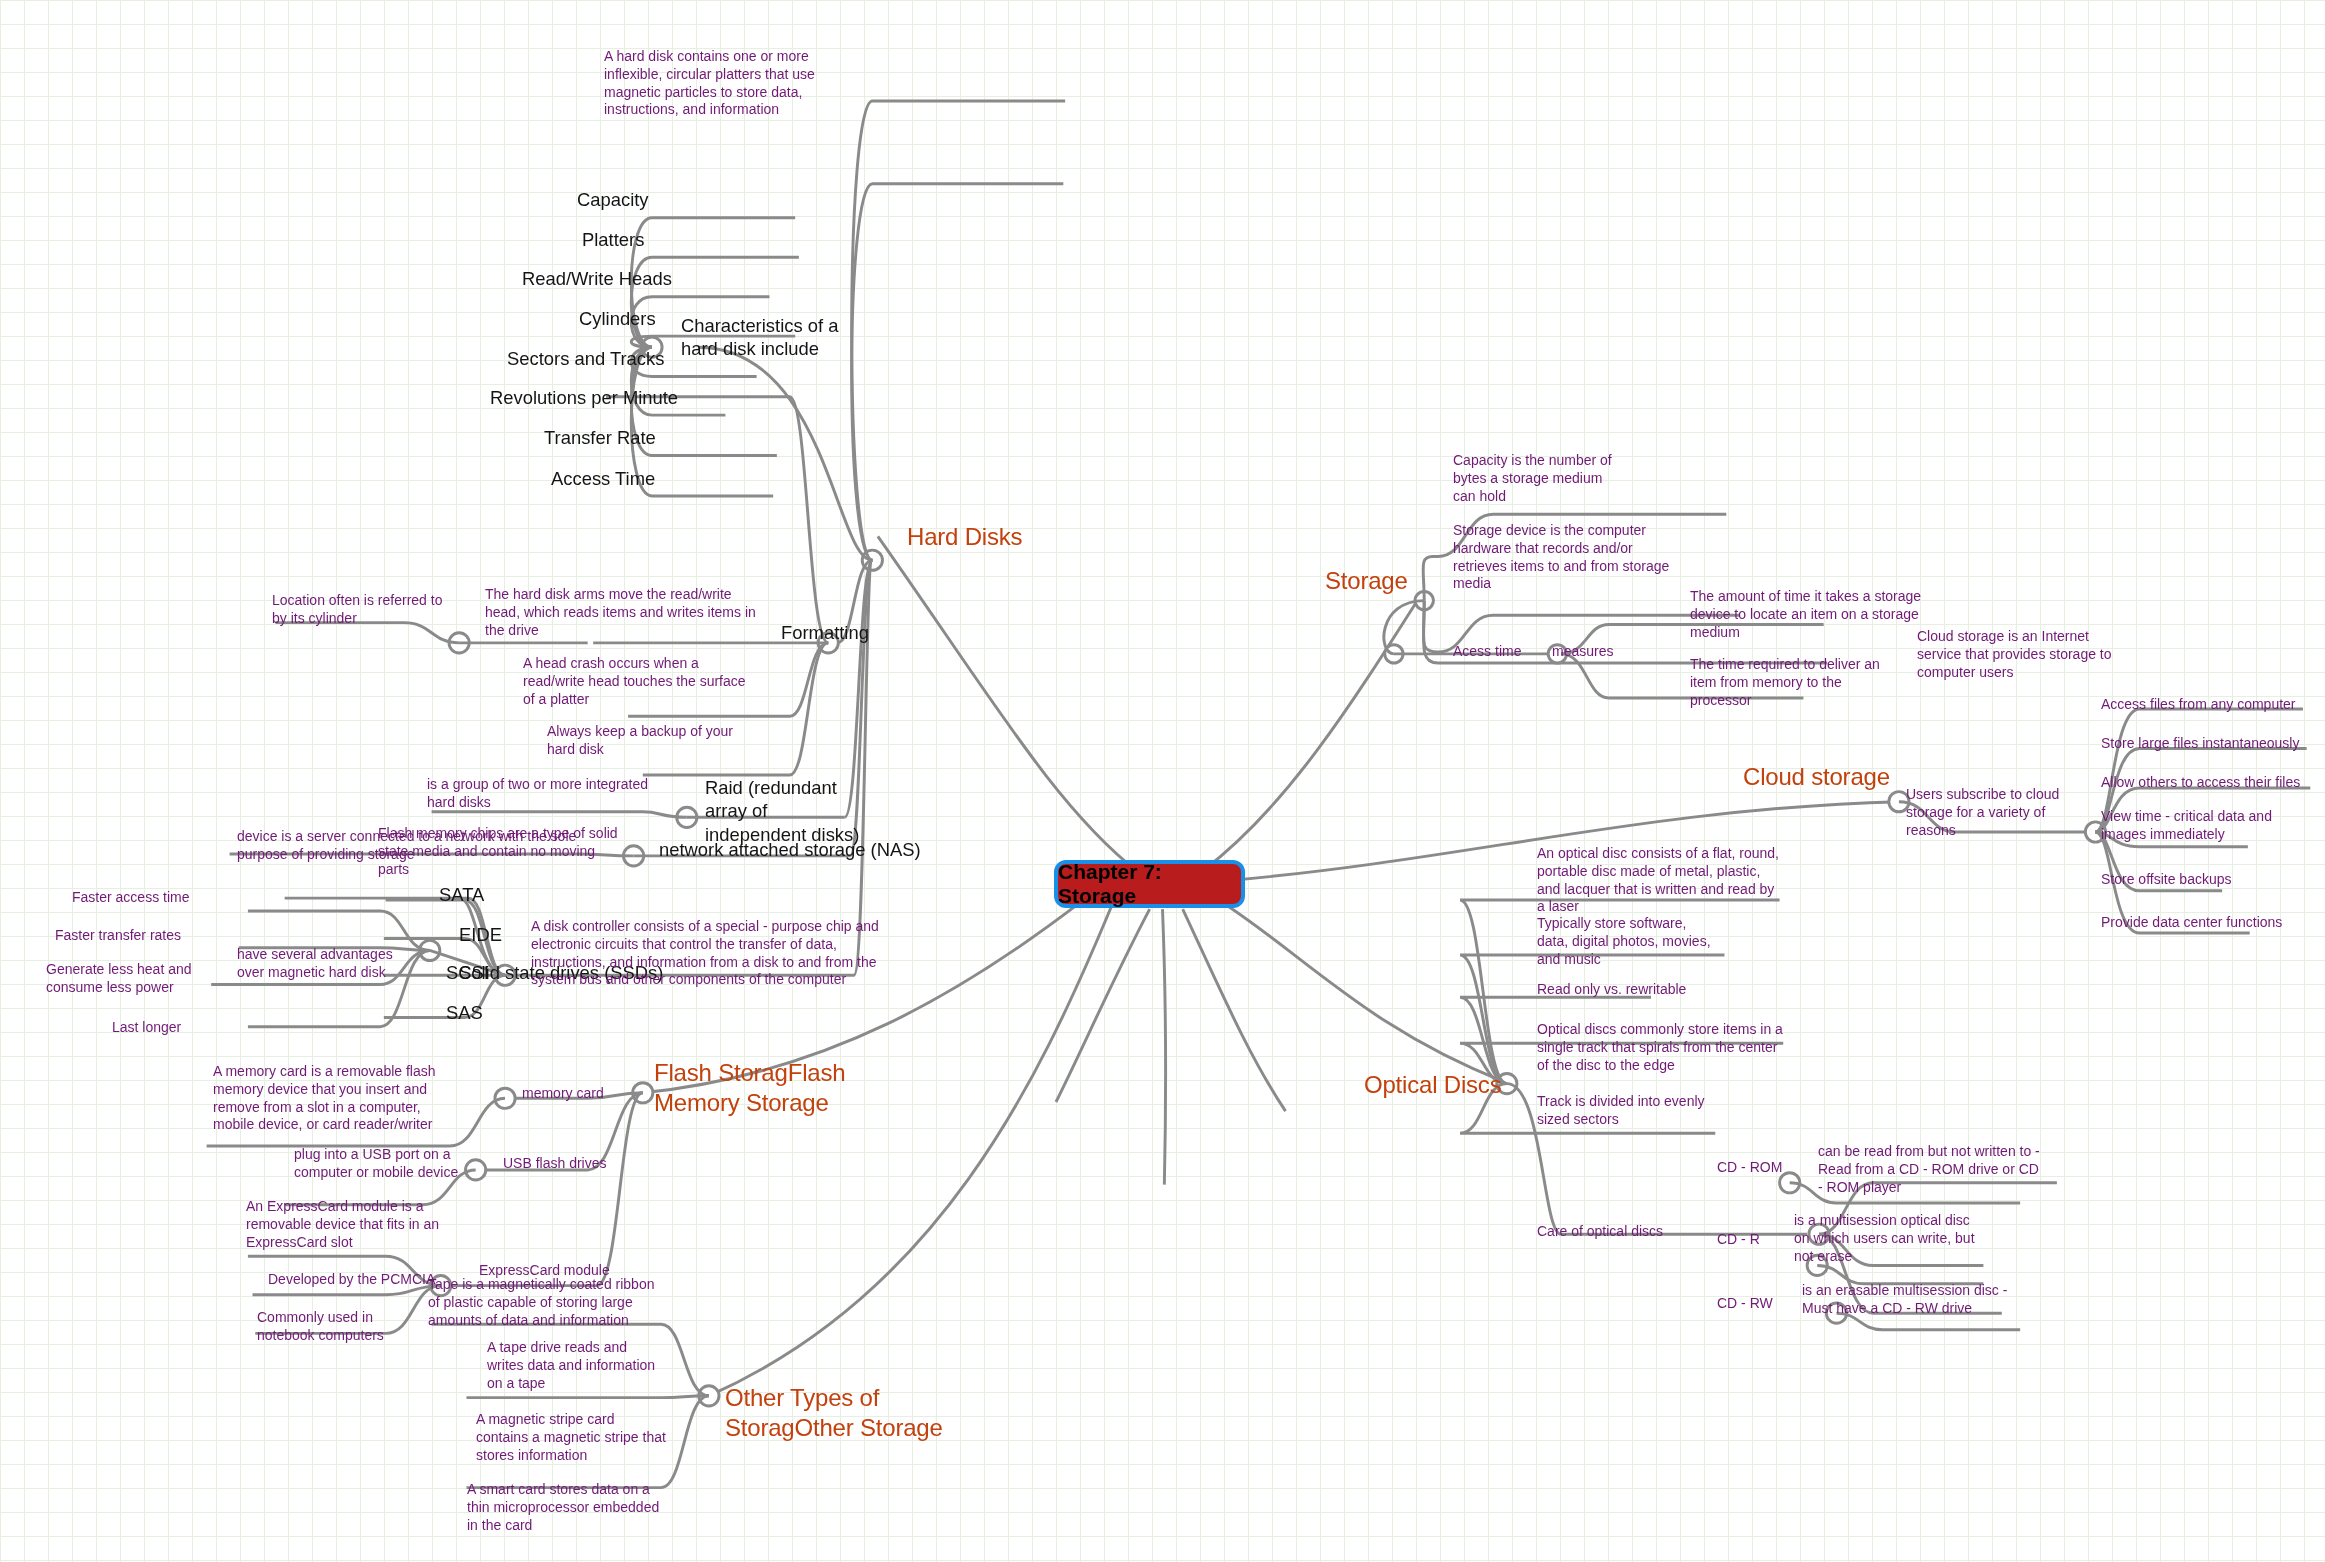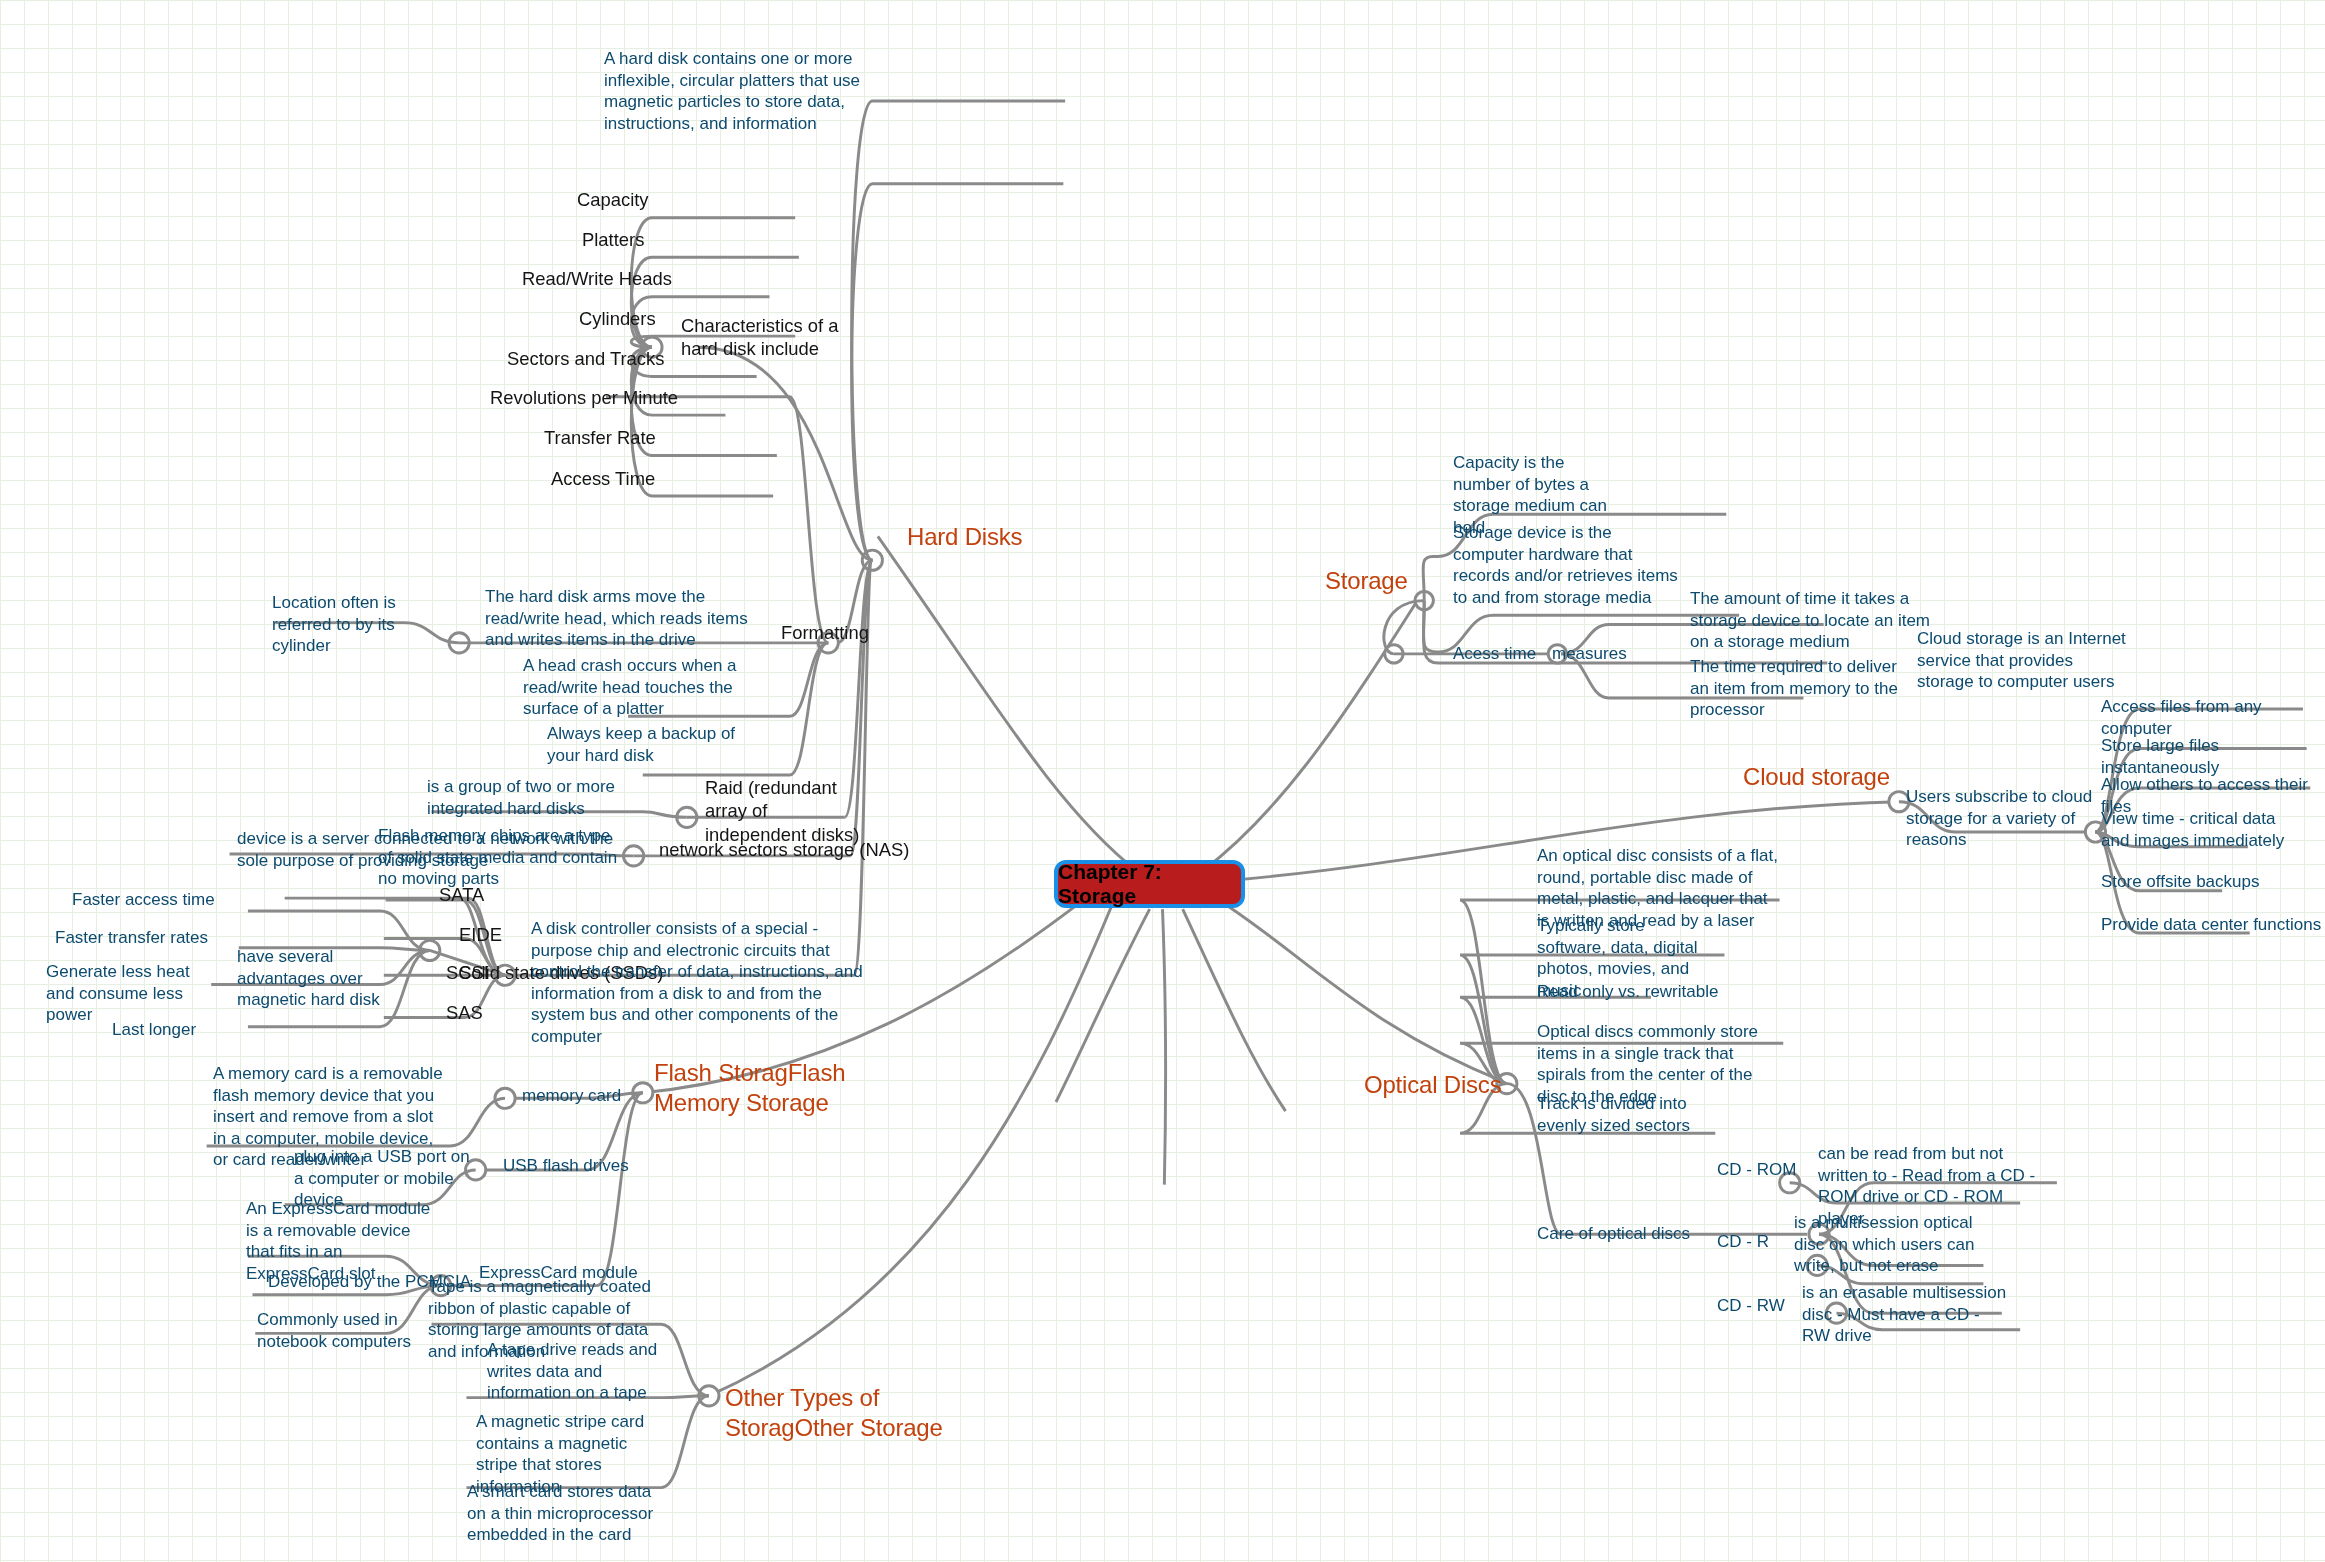--- a/index.html
+++ b/index.html
@@ -16,21 +16,21 @@
     position: relative;
   }
   #canvas { position:absolute; inset:0; width:2325px; height:1563px; }
   svg.links { position:absolute; left:0; top:0; width:2325px; height:1563px; pointer-events:none; }
   svg.links path { fill:none; stroke:#8a8a8a; stroke-width:3.2; }
   svg.links circle { fill:#ffffff; stroke:#8a8a8a; stroke-width:3.2; }
 
   .node { position:absolute; color:#1a1a1a; line-height:1.27; }
 
   
-  .leaf { font-size:17px; font-weight:400; color:#0c4a6e; }
+  .leaf { font-size:14px; font-weight:400; color:#701a75; }
   
   .mid  { font-size:18.4px; font-weight:400; color:#141414; }
   
   .branch { font-size:24px; font-weight:400; color:#c2410c; letter-spacing:-0.2px; }
 
   .root {
     position:absolute;
     left:1054px; top:860px;
     width:191px; height:48px;
     background:#b91c1c;
@@ -193,21 +193,21 @@
 
   <div class="node mid" style="left:781px; top:621px;">Formatting</div>
   <div class="node leaf" style="left:485px; top:586px; width:275px;">The hard disk arms move the read/write head, which reads items and writes items in the drive</div>
   <div class="node leaf" style="left:272px; top:592px; width:174px;">Location often is referred to by its cylinder</div>
   <div class="node leaf" style="left:523px; top:655px; width:225px;">A head crash occurs when a read/write head touches the surface of a platter</div>
   <div class="node leaf" style="left:547px; top:723px; width:216px;">Always keep a backup of your hard disk</div>
 
   <div class="node mid" style="left:705px; top:776px; width:156px;">Raid (redundant array of independent disks)</div>
   <div class="node leaf" style="left:427px; top:776px; width:246px;">is a group of two or more integrated hard disks</div>
 
-  <div class="node mid" style="left:659px; top:838px;">network sectors storage (NAS)</div>
+  <div class="node mid" style="left:659px; top:838px;">network attached storage (NAS)</div>
   <div class="node leaf" style="left:237px; top:828px; width:386px;">device is a server connected to a network with the sole purpose of providing storage</div>
 
   <div class="node mid" style="left:459px; top:961px;">Solid state drives (SSDs)</div>
   <div class="node leaf" style="left:378px; top:825px; width:248px;">Flash memory chips are a type of solid state media and contain no moving parts</div>
   <div class="node leaf" style="left:237px; top:946px; width:179px;">have several advantages over magnetic hard disk</div>
 
   <div class="node leaf" style="left:72px; top:889px;">Faster access time</div>
   <div class="node leaf" style="left:55px; top:927px;">Faster transfer rates</div>
   <div class="node leaf" style="left:46px; top:961px; width:165px;">Generate less heat and consume less power</div>
   <div class="node leaf" style="left:112px; top:1019px;">Last longer</div>

